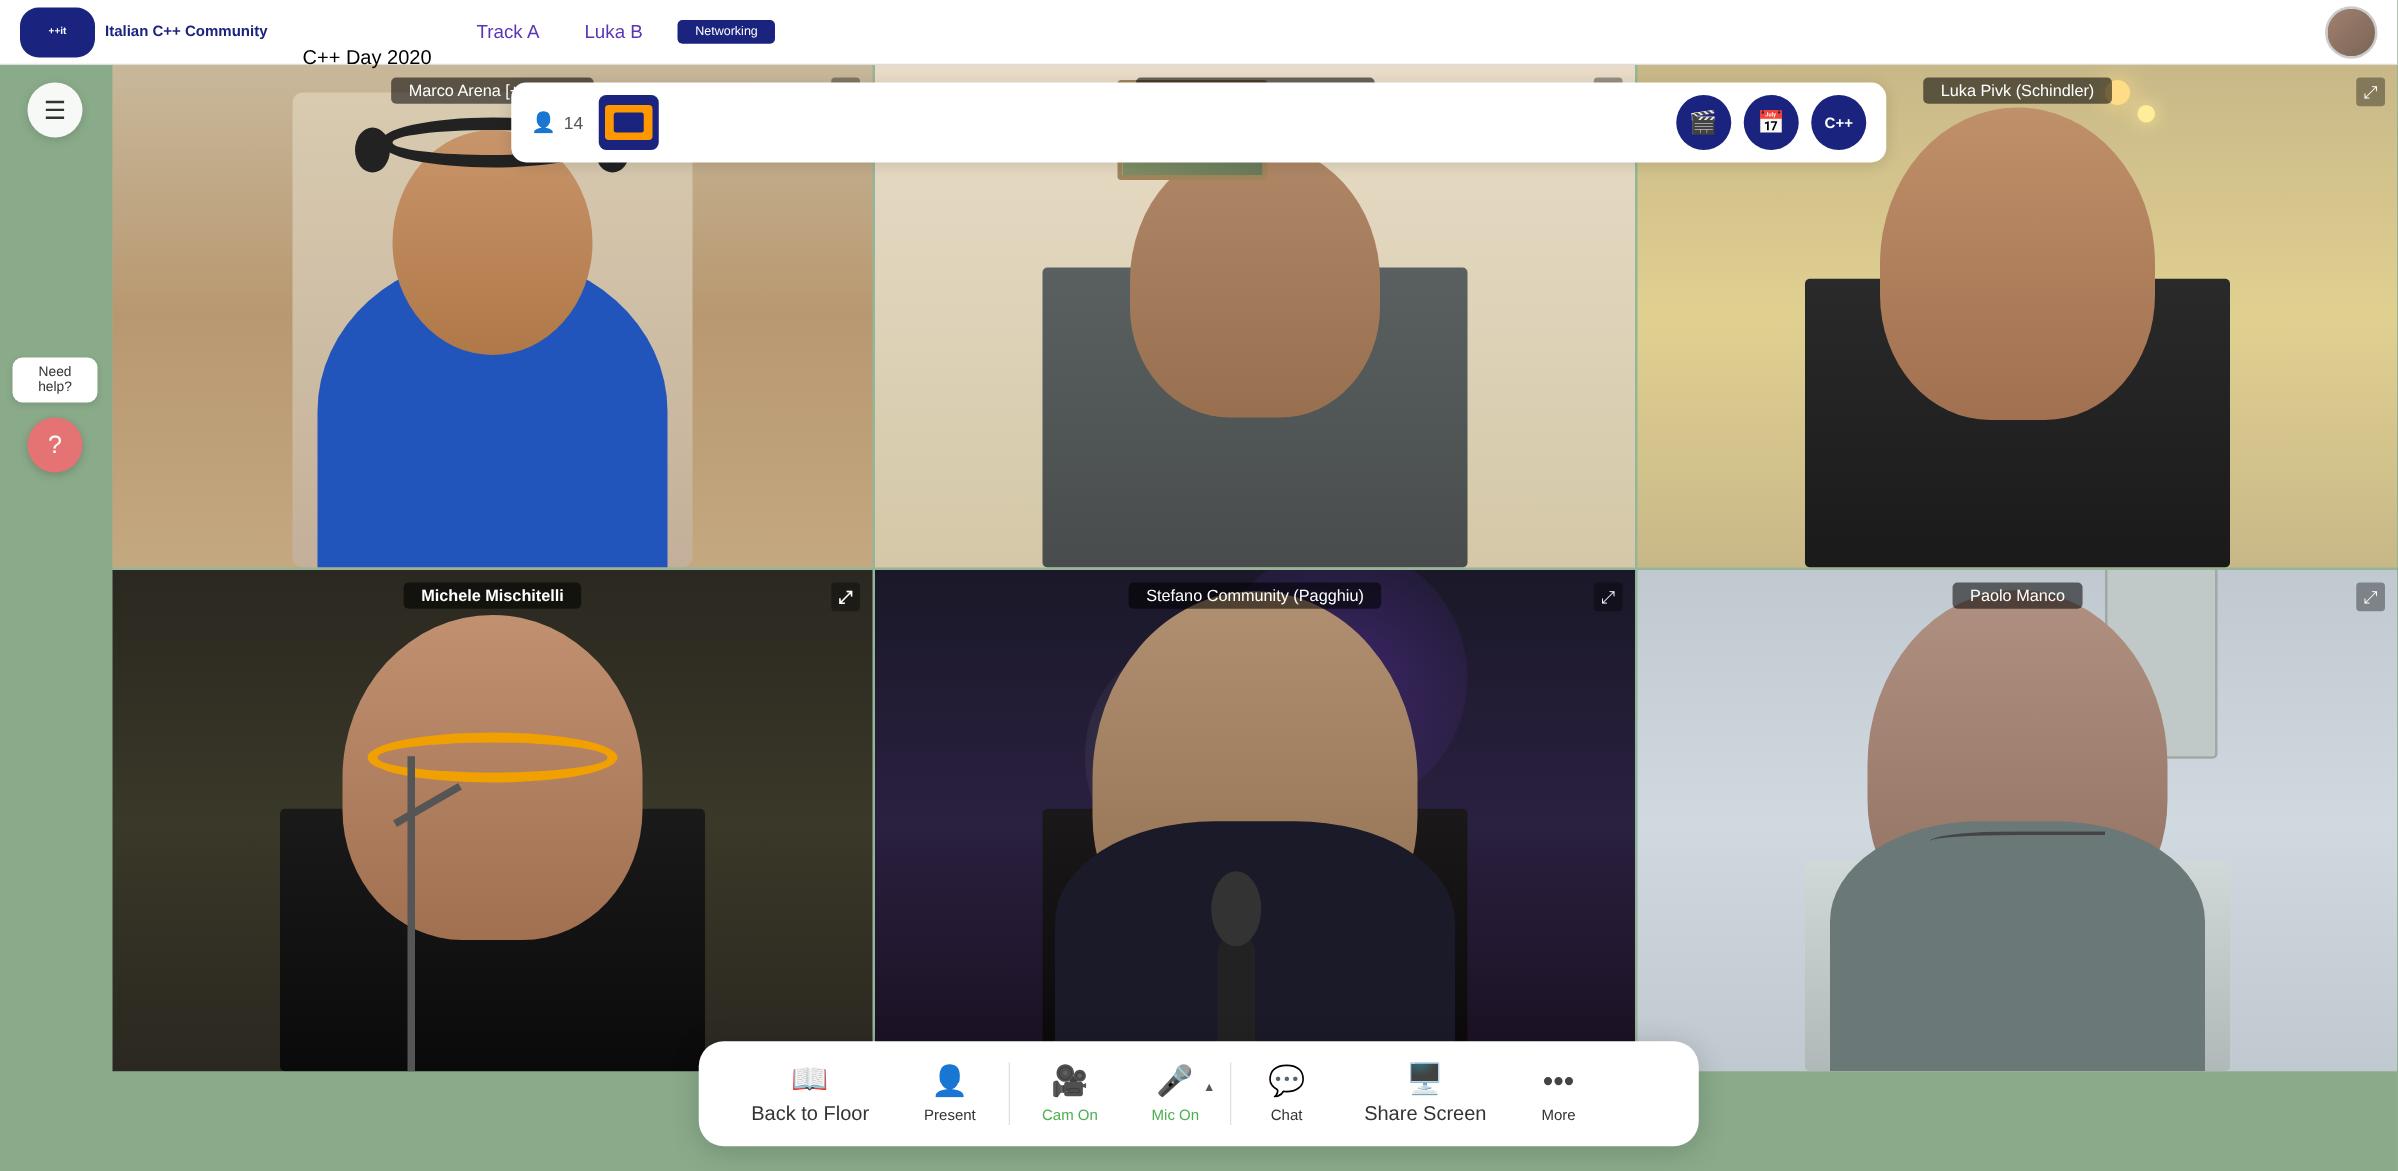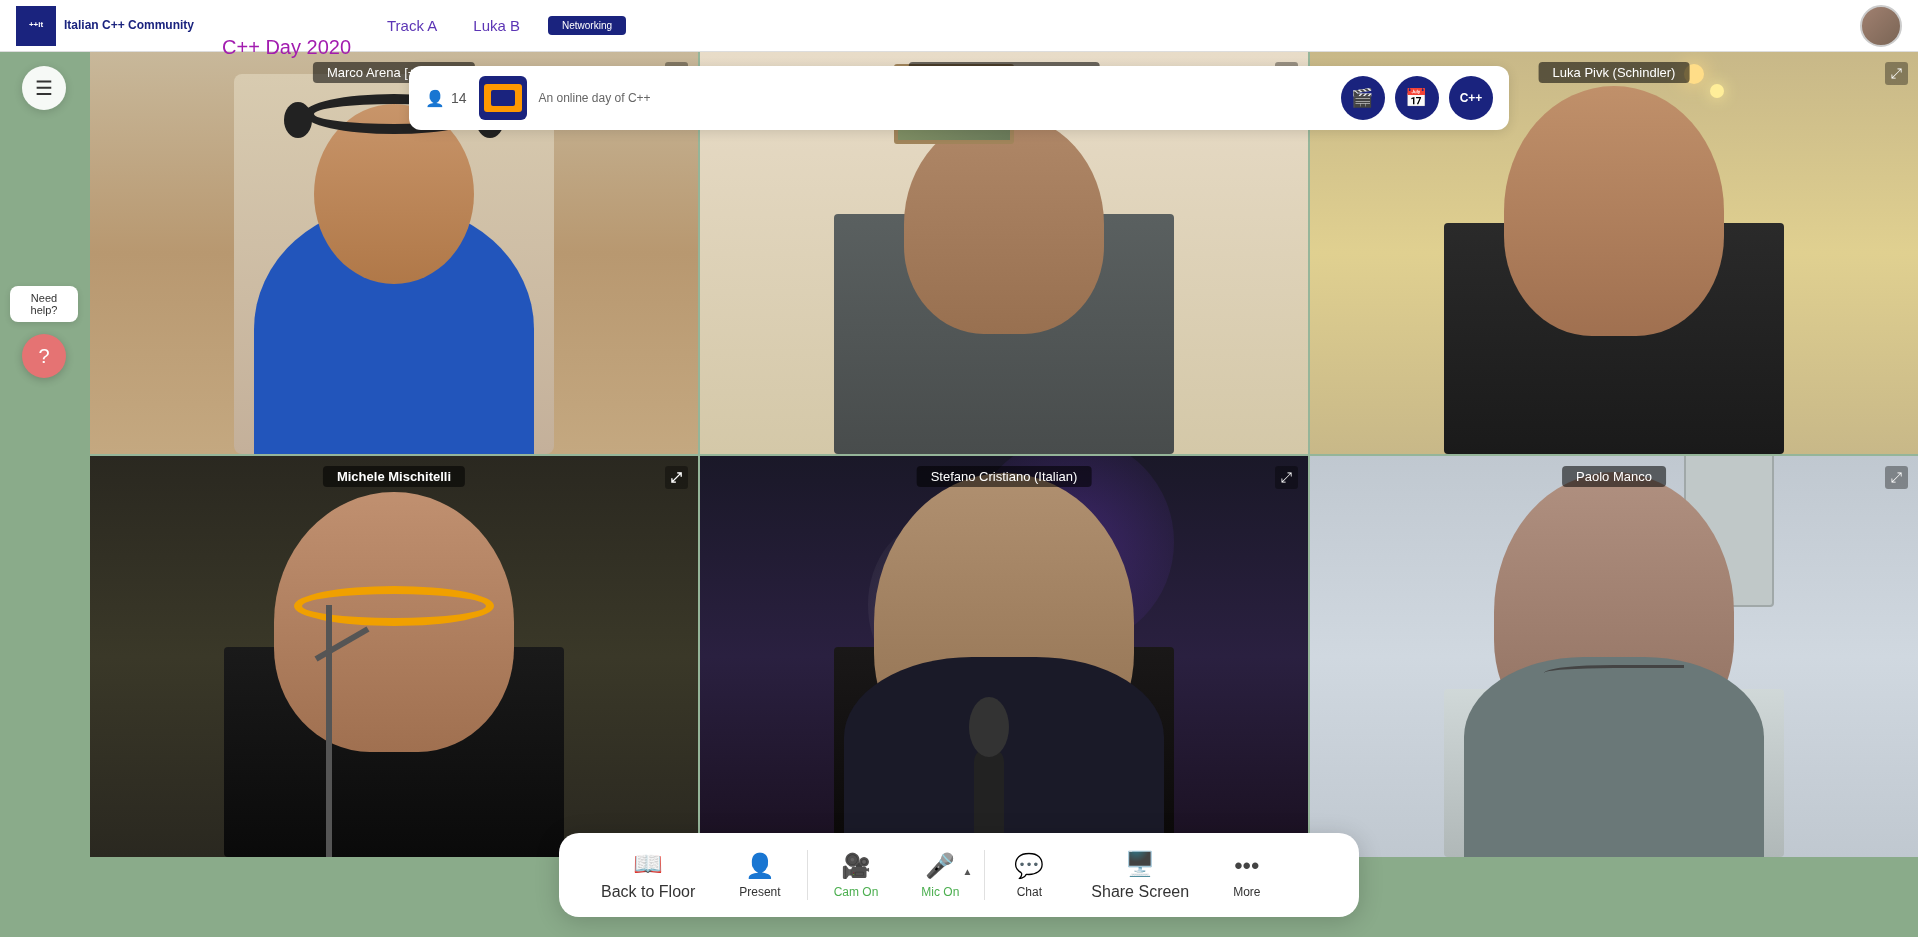--- a/index.html
+++ b/index.html
@@ -3,27 +3,27 @@
   <meta charset="utf-8">
   <style>
     * { box-sizing: border-box; margin: 0; padding: 0; }
     body { width: 1918px; height: 937px; overflow: hidden; font-family: Arial, sans-serif; background: #8aab8a; }
   </style>
 </head>
 <body>
 
 <nav style="display:flex;align-items:center;height:52px;background:#fff;border-bottom:1px solid #ddd;padding:0 16px;gap:20px;position:relative;z-index:100;">
   <div style="display:flex;align-items:center;gap:8px;">
-    <div style="width:40px;height:40px;background:#1a237e;border-radius:0;display:flex;align-items:center;justify-content:center;color:white;font-size:8px;font-weight:bold;text-align:center;line-height:1.3;padding:16px;">
+    <div style="width:60px;height:40px;background:#1a237e;border-radius:15px;display:flex;align-items:center;justify-content:center;color:white;font-size:8px;font-weight:bold;text-align:center;line-height:1.3;padding:16px;">
       <span>++it</span>
     </div>
     <span style="font-size:12px;font-weight:bold;color:#1a237e;line-height:1.3;">Italian C++
 Community</span>
   </div>
-  <a style="font-size:20px;color:#a21caf;font-weight:500;cursor:pointer;text-decoration:none;padding:4px 8px;margin-top:43px;">C++ Day 2020</a>
+  <a style="font-size:16px;color:#000000;font-weight:500;cursor:pointer;text-decoration:none;padding:4px 8px;margin-top:43px;">C++ Day 2020</a>
   <a style="font-size:15px;color:#5c35b5;font-weight:500;cursor:pointer;text-decoration:none;padding:4px 8px;">Track A</a>
   <a style="font-size:15px;color:#5c35b5;font-weight:500;cursor:pointer;text-decoration:none;padding:4px 8px;">Luka B</a>
   <a style="font-size:10px;color:#fff;font-weight:500;cursor:pointer;text-decoration:none;padding:4px 14px;background:#1a237e;border-radius:4px;">Networking</a>
   <div style="flex:1;"></div>
   <div style="width:42px;height:42px;border-radius:50%;background:linear-gradient(135deg,#a08070,#7a6555);cursor:pointer;border:2px solid #ccc;"></div>
 </nav>
 
 <div style="position:relative;width:1918px;height:885px;background:#8aab8a;overflow:hidden;">
 
   <div style="position:absolute;left:90px;right:0;top:0;bottom:80px;background:#b8d4c8;opacity:0.25;"></div>
@@ -46,21 +46,20 @@
     <div style="display:flex;align-items:center;gap:6px;font-size:14px;color:#555;">
       <span style="font-size:16px;">👤</span>
       <span>14</span>
     </div>
     <div style="width:48px;height:44px;background:#1a237e;border-radius:6px;display:flex;align-items:center;justify-content:center;">
       <div style="width:38px;height:28px;background:#ff9800;border-radius:3px;display:flex;align-items:center;justify-content:center;">
         <div style="width:24px;height:16px;background:#1a237e;border-radius:2px;"></div>
       </div>
     </div>
     <div style="flex:1;">
-      <div style="font-size:12px;color:#666;">An online day of C++</div>
     </div>
     <div style="display:flex;gap:10px;">
       <div style="width:44px;height:44px;border-radius:50%;background:#1a237e;display:flex;align-items:center;justify-content:center;cursor:pointer;color:white;font-size:18px;">🎬</div>
       <div style="width:44px;height:44px;border-radius:50%;background:#1a237e;display:flex;align-items:center;justify-content:center;cursor:pointer;color:white;font-size:18px;">📅</div>
       <div style="width:44px;height:44px;border-radius:50%;background:#1a237e;display:flex;align-items:center;justify-content:center;cursor:pointer;color:white;font-size:12px;font-weight:bold;">C++</div>
     </div>
   </div>
 
   <div style="position:absolute;top:0;left:90px;right:0;bottom:80px;display:grid;grid-template-columns:1fr 1fr 1fr;grid-template-rows:1fr 1fr;gap:2px;">
 
@@ -129,21 +128,21 @@
         <div style="position:absolute;top:20%;left:10%;width:40%;height:40%;background:radial-gradient(circle,#ffffff22,transparent);border-radius:50%;"></div>
         <div style="position:absolute;bottom:0;left:0;right:0;height:50%;background:linear-gradient(180deg,#1a1818 0%,#0a0808 100%);border-radius:4px;"></div>
 
         <div style="position:absolute;bottom:20%;left:50%;transform:translateX(-50%);width:260px;height:300px;background:linear-gradient(180deg,#b09070 0%,#907050 100%);border-radius:50% 50% 40% 40%;"></div>
 
         <div style="position:absolute;bottom:0;left:50%;transform:translateX(-50%);width:320px;height:200px;background:#1a1a28;border-radius:40% 40% 0 0;"></div>
 
         <div style="position:absolute;bottom:10px;left:50%;transform:translateX(-30px);width:30px;height:100px;background:#222;border-radius:15px;"></div>
         <div style="position:absolute;bottom:100px;left:50%;transform:translateX(-35px);width:40px;height:60px;background:#333;border-radius:50%;"></div>
       </div>
-      <div style="position:absolute;top:10px;left:50%;transform:translateX(-50%);background:rgba(0,0,0,0.55);color:white;font-size:13px;padding:3px 14px;border-radius:4px;white-space:nowrap;">Stefano Cristiano (Italian)</div>
+      <div style="position:absolute;top:10px;left:50%;transform:translateX(-50%);background:rgba(0,0,0,0.55);color:white;font-size:13px;padding:3px 14px;border-radius:4px;white-space:nowrap;">Stefano Community (Pagghiu)</div>
       <div style="position:absolute;top:10px;right:10px;color:white;font-size:14px;cursor:pointer;background:rgba(0,0,0,0.35);padding:3px 6px;border-radius:3px;">⤢</div>
     </div>
 
     <div style="position:relative;background:linear-gradient(180deg,#c0c8d0 0%,#d0d8e0 50%,#c0c8d0 100%);overflow:hidden;display:flex;align-items:center;justify-content:center;">
       <div style="position:absolute;bottom:0;left:50%;transform:translateX(-50%);width:340px;height:420px;">
         <div style="position:absolute;bottom:0;left:0;right:0;height:40%;background:linear-gradient(180deg,#d0d8d8 0%,#b0b8b8 100%);border-radius:4px;"></div>
 
         <div style="position:absolute;top:10px;right:10px;width:90px;height:160px;background:#c0c8c8;border:2px solid #a0a8a8;border-radius:4px;"></div>
         <div style="position:absolute;bottom:25%;left:50%;transform:translateX(-50%);width:240px;height:280px;background:linear-gradient(180deg,#b09080 0%,#907060 100%);border-radius:50% 50% 40% 40%;"></div>
 

